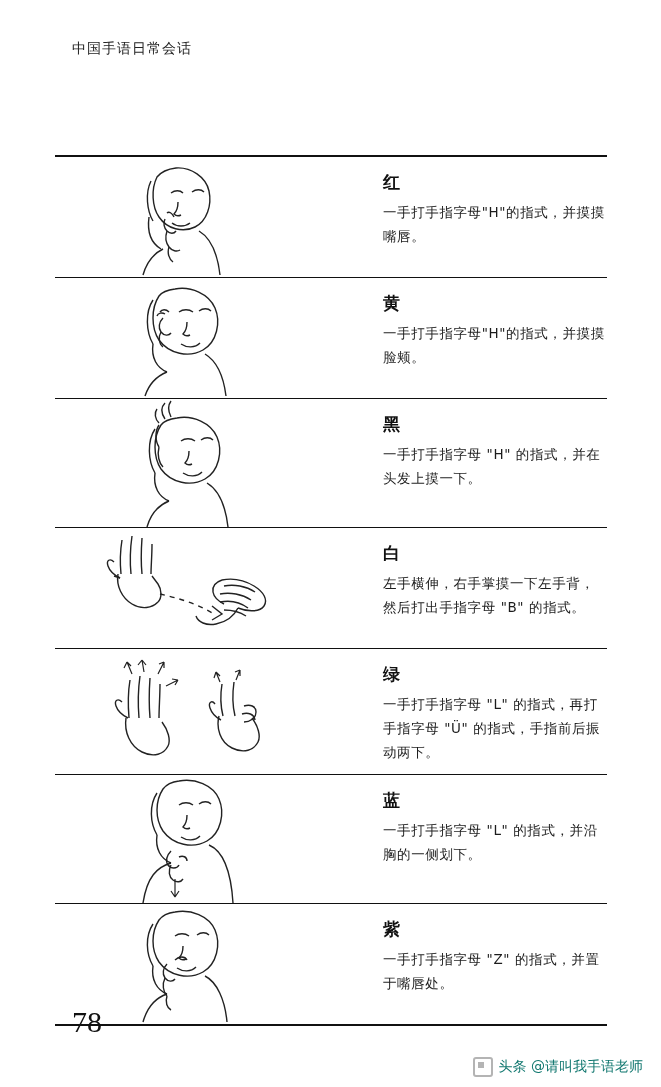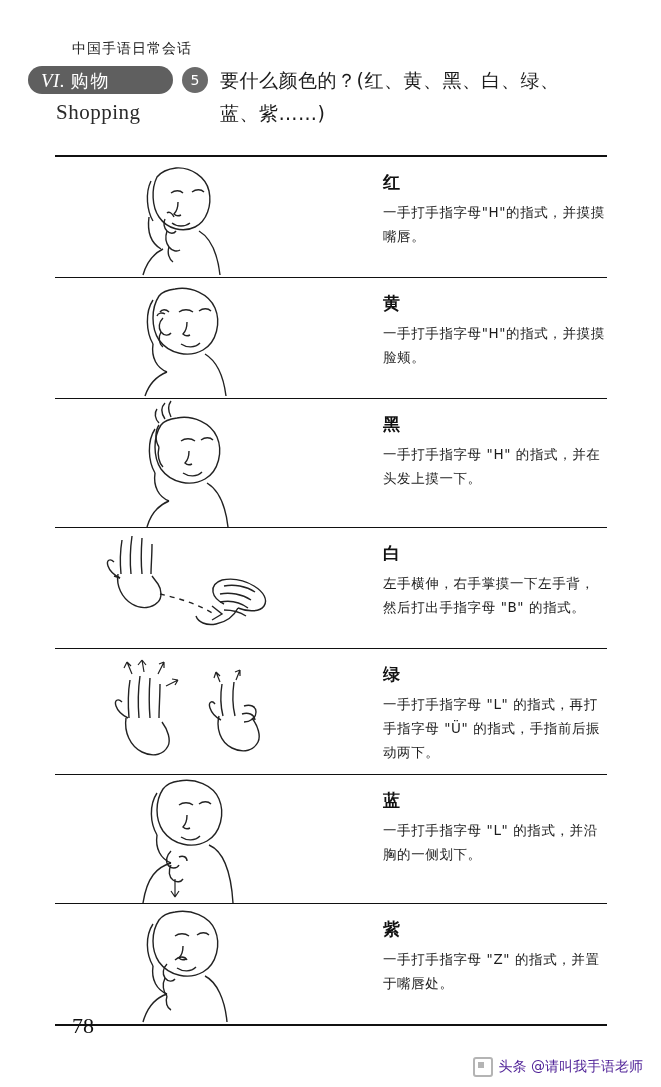--- a/index.html
+++ b/index.html
@@ -149,31 +149,31 @@
     letter-spacing: 0.6px;
     max-width: 265px;
   }
 
   
   .folio {
     position: absolute;
     left: 72px;
     bottom: 48px;
     font-family: "Liberation Serif", serif;
-    font-size: 22px;
+    font-size: 30px;
     color: #111;
   }
   .watermark {
     position: absolute;
     right: 18px;
     bottom: 10px;
     display: flex;
     align-items: center;
     gap: 6px;
-    color: #4c1d95;
+    color: #0f766e;
     font-family: "DejaVu Sans", sans-serif;
     font-size: 14px;
   }
   .wm-logo {
     display: inline-block;
     width: 16px;
     height: 16px;
     border: 2px solid #b4b4b4;
     border-radius: 3px;
     position: relative;
@@ -190,33 +190,20 @@
   svg.fig { display: block; }
   svg.fig * { vector-effect: non-scaling-stroke; }
 </style>
 </head>
 <body>
 
 <div class="page">
 
   <div class="running-head">中国手语日常会话</div>
 
-  <div class="title-block">
-    <div class="section-tag"></div>
-    <div class="section-tag-text">
-      <span>VI.</span>
-      <span class="cn">购物</span>
-    </div>
-    <div class="section-en">Shopping</div>
-    <div class="num-badge">5</div>
-    <div class="headline">
-      <div>要什么颜色的？(红、黄、黑、白、绿、</div>
-      <div>蓝、紫……)</div>
-    </div>
-  </div>
 
   <div class="table">
 
     <div class="rule thick"></div>
 
     <div class="row">
       <div class="cell-img">
         <svg class="fig" width="200" height="120" viewBox="0 0 200 120" fill="none" stroke="#222" stroke-width="1.4">
           <path d="M78 20 C72 32 73 50 80 60 C88 72 104 76 116 70 C128 64 133 48 130 34 C127 20 112 10 97 11 C88 12 82 15 78 20 Z"></path>
           <path d="M72 24 C66 36 68 54 74 64"></path>

